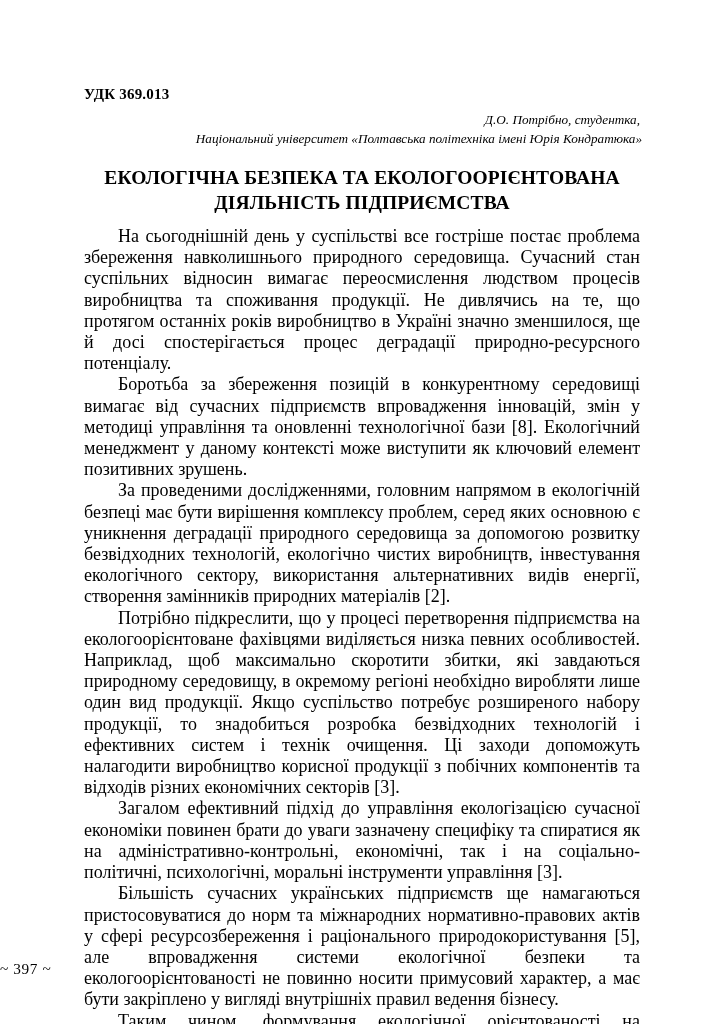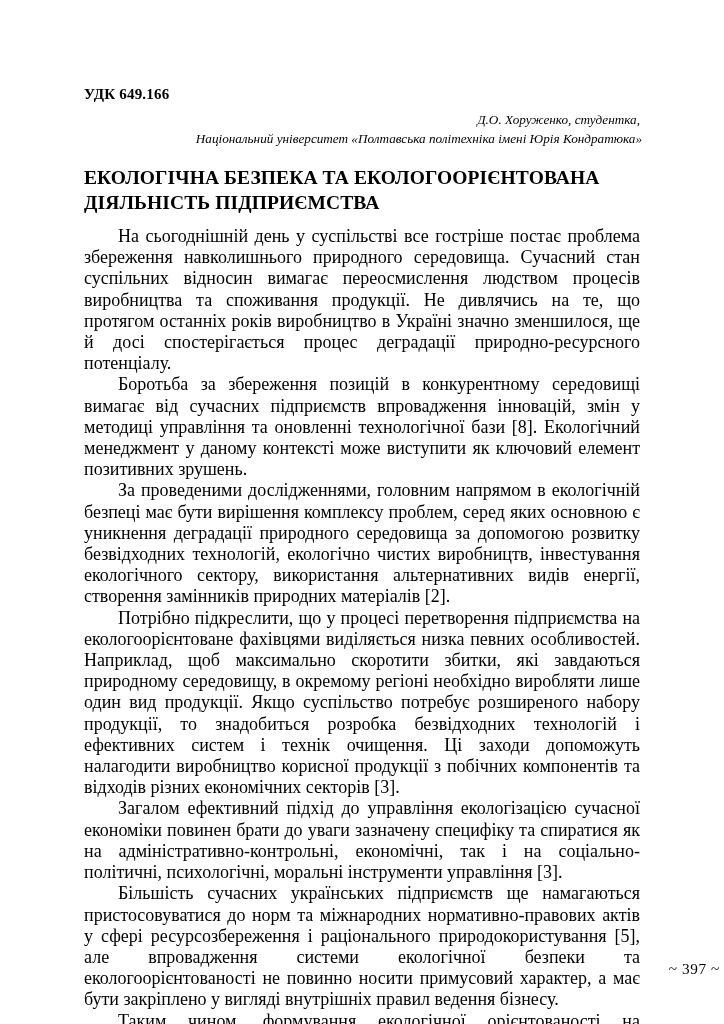--- a/index.html
+++ b/index.html
@@ -60,21 +60,21 @@
 
   .byline .line.wide {
     margin-right: -2px;
     font-family: Liberation Serif, serif;
   }
 
   
   .title {
     margin: 0;
     padding-top: 17px;
-    text-align: left;
+    text-align: center;
     font-size: 19.5px;
     font-weight: bold;
     line-height: 25px;
     letter-spacing: 0.1px;
   }
 
   .title .line {
     display: block;
   }
 
@@ -92,37 +92,37 @@
     text-indent: 34px;
     hyphens: none;
   }
 
   
   .folio {
     position: absolute;
     left: 0;
     right: 4px;
     top: 958px;
-    text-align: right;
+    text-align: left;
     font-size: 15.3px;
     line-height: 21px;
     letter-spacing: 0.6px;
   }
 </style>
 </head>
 <body>
 
 <div class="page">
 
   <div class="content">
 
-    <div class="udc">УДК 649.166</div>
+    <div class="udc">УДК 369.013</div>
 
     <div class="byline">
-      <span class="line">Д.О. Хоруженко, студентка,</span>
+      <span class="line">Д.О. Потрібно, студентка,</span>
       <span class="line wide">Національний університет «Полтавська політехніка імені Юрія Кондратюка»</span>
     </div>
 
     <h1 class="title">
       <span class="line">ЕКОЛОГІЧНА БЕЗПЕКА ТА ЕКОЛОГООРІЄНТОВАНА</span>
       <span class="line">ДІЯЛЬНІСТЬ ПІДПРИЄМСТВА</span>
     </h1>
 
     <div class="body-text">
       <p>На сьогоднішній день у суспільстві все гостріше постає проблема збереження навколишнього природного середовища. Сучасний стан суспільних відносин вимагає переосмислення людством процесів виробництва та споживання продукції. Не дивлячись на те, що протягом останніх років виробництво в Україні значно зменшилося, ще й досі спостерігається процес деградації природно-ресурсного потенціалу.</p>

